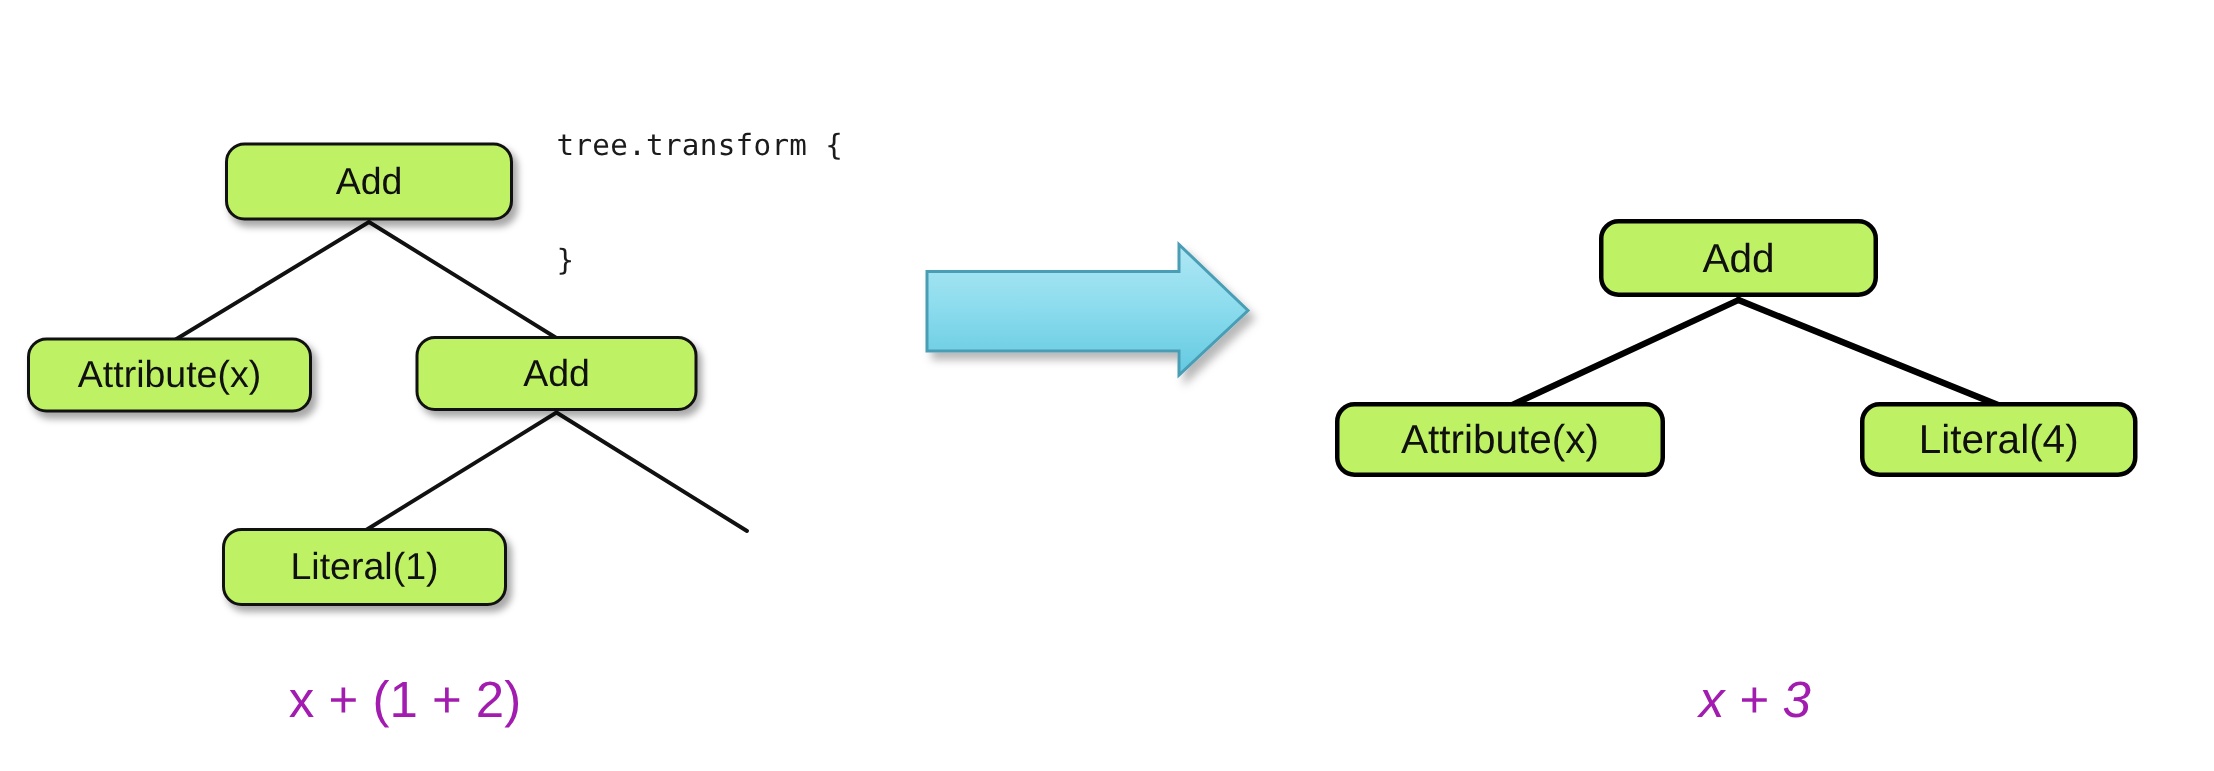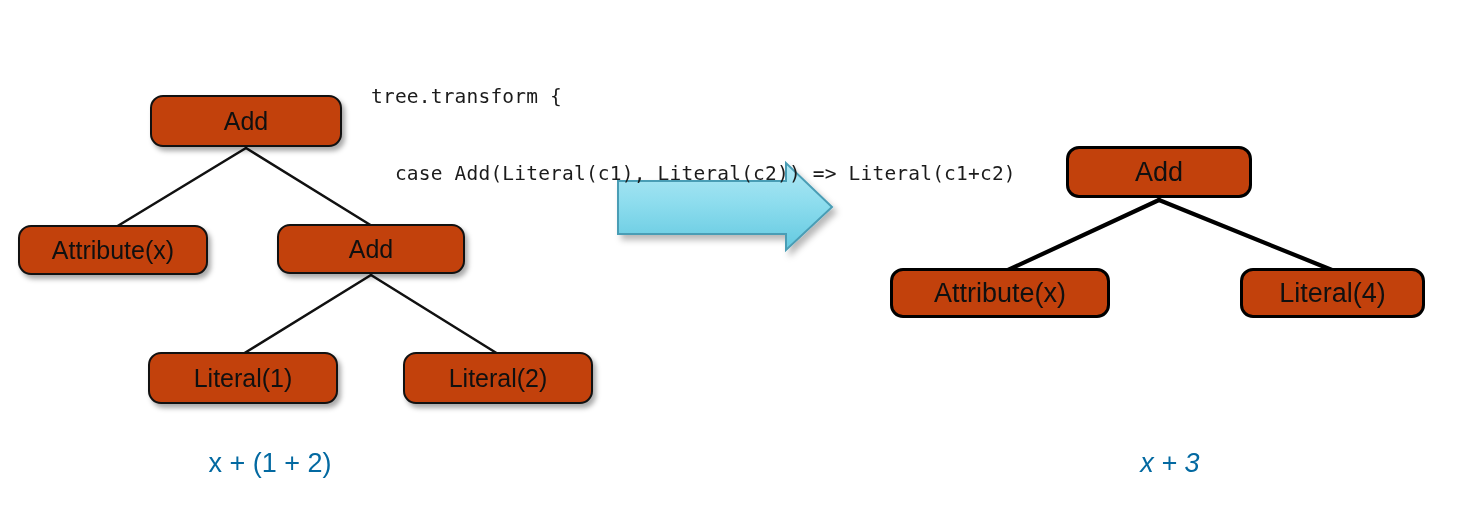--- a/index.html
+++ b/index.html
@@ -46,21 +46,21 @@
     color: #1b1b1b;
     white-space: pre;
     letter-spacing: 0.2px;
   }
   .code-line { white-space: pre; }
 
   
   .node {
     position: absolute;
     box-sizing: border-box;
-    background: #c2410c;
+    background: #bef264;
     display: flex;
     align-items: center;
     justify-content: center;
     color: #101010;
     white-space: nowrap;
   }
 
   
   .node.thin {
     border: 2px solid #111111;
@@ -74,22 +74,22 @@
     border: 3.5px solid #000000;
     border-radius: 13px;
     font-size: 27px;
     box-shadow: none;
   }
 
   
   .caption {
     position: absolute;
     text-align: center;
-    font-size: 27px;
-    color: #0369a1;
+    font-size: 34px;
+    color: #a21caf;
     white-space: nowrap;
   }
 
   .layer-top { z-index: 3; }
   .layer-mid { z-index: 2; }
 </style>
 </head>
 <body>
 
 <div id="stage">
@@ -118,33 +118,31 @@
       <line x1="1159" y1="200" x2="1332" y2="270"></line>
     </g>
 
     <g filter="url(#arrowShadow)">
       <polygon points="618,181 786,181 786,163 832,207 786,250 786,234 618,234" fill="url(#arrowGrad)" stroke="#4a9db5" stroke-width="2" stroke-linejoin="miter"></polygon>
     </g>
   </svg>
 
   <div class="code-block layer-top">
     <div class="code-line">tree.transform {</div>
-    <div class="code-line">  case Add(Literal(c1), Literal(c2)) =&gt; Literal(c1+c2)</div>
     <div class="code-line">}</div>
   </div>
 
   <div class="node thin layer-top" style="left:150px; top:95px; width:192px; height:52px;">Add</div>
 
   <div class="node thin layer-top" style="left:18px; top:225px; width:190px; height:50px;">Attribute(x)</div>
 
   <div class="node thin layer-top" style="left:277px; top:224px; width:188px; height:50px;">Add</div>
 
   <div class="node thin layer-top" style="left:148px; top:352px; width:190px; height:52px;">Literal(1)</div>
 
-  <div class="node thin layer-top" style="left:403px; top:352px; width:190px; height:52px;">Literal(2)</div>
 
   <div class="node thick layer-top" style="left:1066px; top:146px; width:186px; height:52px;">Add</div>
 
   <div class="node thick layer-top" style="left:890px; top:268px; width:220px; height:50px;">Attribute(x)</div>
 
   <div class="node thick layer-top" style="left:1240px; top:268px; width:185px; height:50px;">Literal(4)</div>
 
   <div class="caption layer-top" style="left:170px; top:448px; width:200px;">x + (1 + 2)</div>
 
   <div class="caption layer-top" style="left:1070px; top:448px; width:200px;font-style:italic;">x + 3</div>

